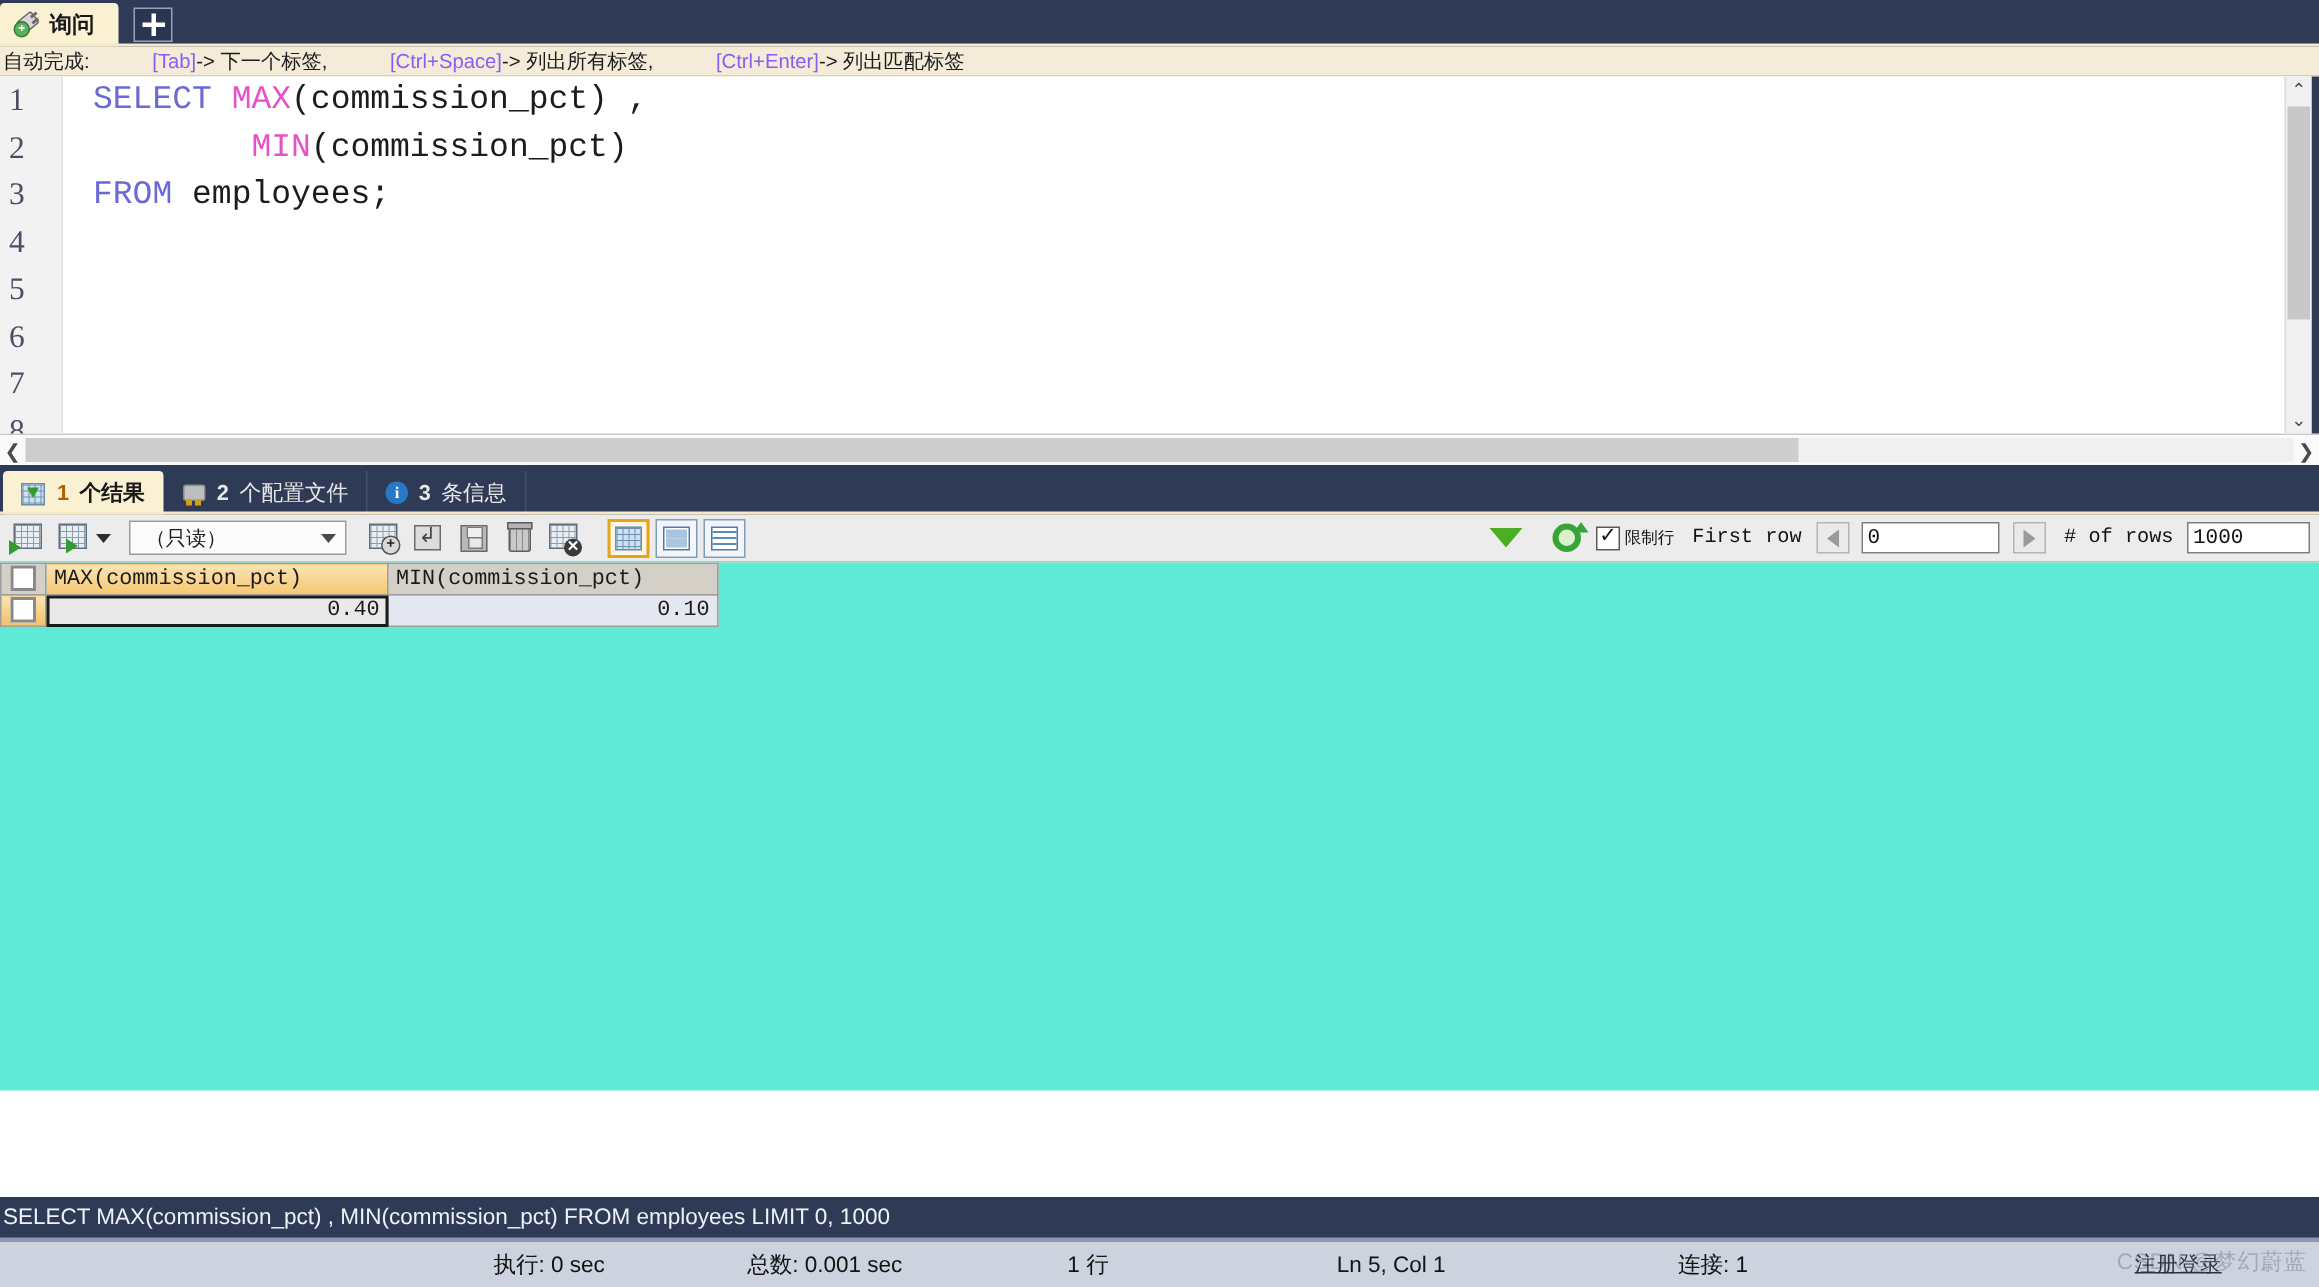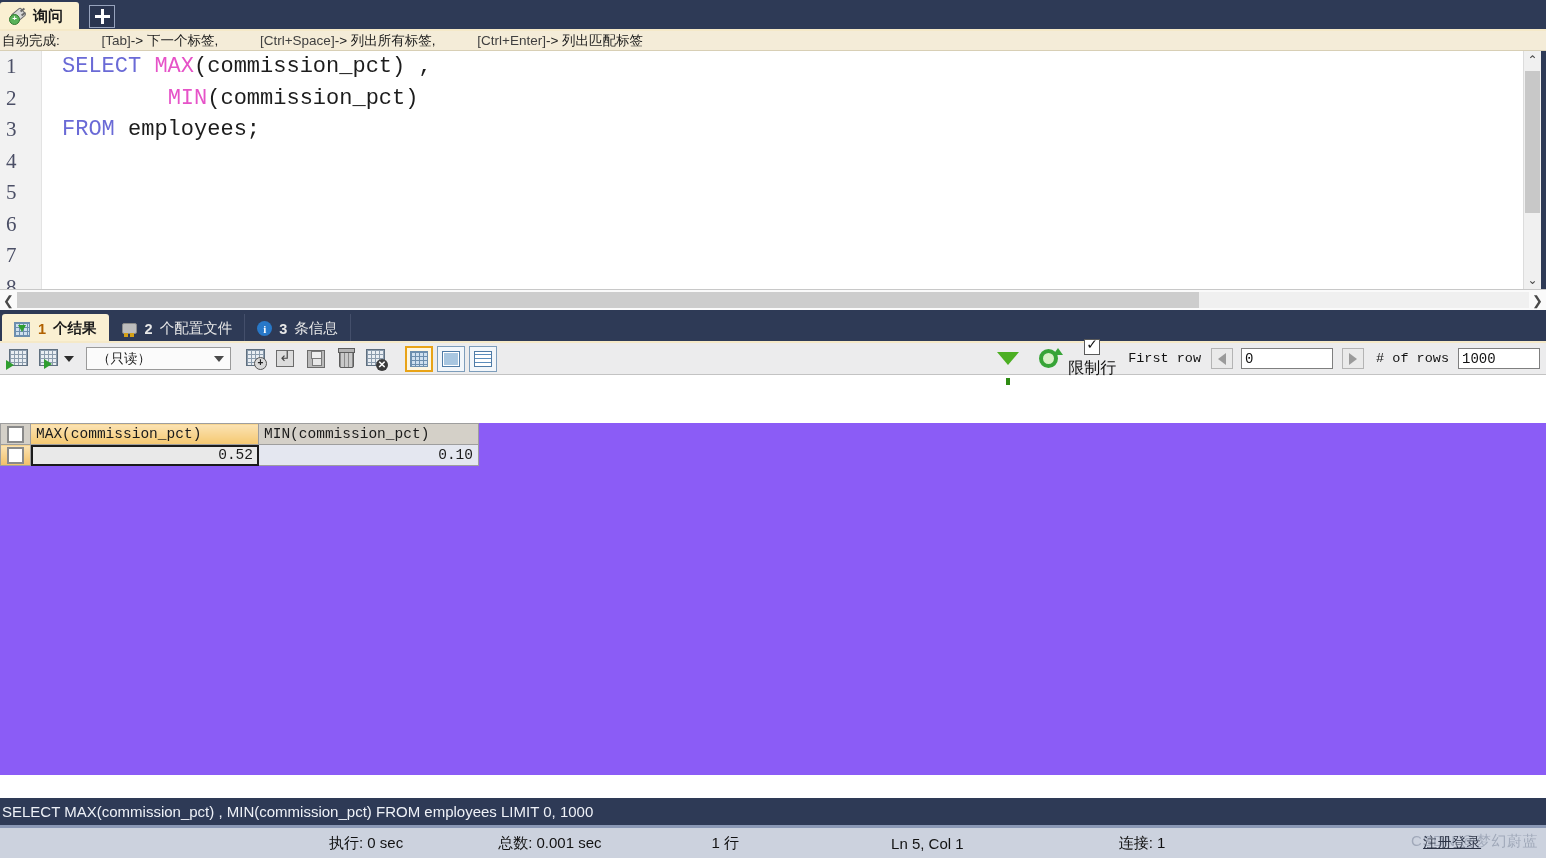--- a/index.html
+++ b/index.html
@@ -94,21 +94,21 @@
     background: #f4ecd8;
     border-bottom: 1px solid #d8cfb5;
     display: flex;
     align-items: center;
     padding-left: 2px;
     font-size: 13.5px;
     color: #1b1b1b;
     box-sizing: border-box;
     white-space: nowrap;
   }
-  #hintbar .key { color: #404040; padding-left: 38px; }
+  #hintbar .key { color: #8b5cf6; padding-left: 38px; }
 
   
   #editorwrap {
     position: relative;
     height: 238px;
     background: #ffffff;
     display: flex;
     border-bottom: 1px solid #c8c8c8;
   }
   #gutter {
@@ -383,21 +383,21 @@
     border: 4px solid #37a437; box-sizing: border-box;
     position: relative; flex: none; background: #d9f0c8;
   }
   .refresh:after {
     content: ""; position: absolute; left: 10px; top: -5px;
     width: 0; height: 0; border-left: 5px solid transparent;
     border-right: 5px solid transparent; border-bottom: 7px solid #37a437;
   }
   .lim-check {
     display: flex; align-items: center; gap: 3px; margin-left: 6px;
-    font-size: 16px; color: #111; white-space: nowrap; flex-direction: column;
+    font-size: 11px; color: #111; white-space: nowrap;
   }
   .cbox {
     width: 14px; height: 14px; border: 1px solid #5a5a5a; background: #fff;
     position: relative; flex: none;
   }
   .cbox.on:after {
     content: "✓"; position: absolute; left: 1px; top: -4px;
     font-size: 14px; color: #111;
   }
   .mono-lbl {
@@ -422,24 +422,23 @@
     font-family: "Liberation Mono", monospace; font-size: 14px;
     padding: 0 3px; box-sizing: border-box; color: #111;
     display: flex; align-items: center;
   }
   #firstrow-input { width: 92px; }
   #numrows-input { width: 82px; }
 
   
   #resultarea {
     height: 352px;
-    background: #8b5cf6;
+    background: #5eead4;
     position: relative;
     overflow: hidden;
-    margin-top: 48px;
   }
   table.rgrid { border-collapse: collapse; font-family: "Liberation Mono", monospace; }
   table.rgrid th, table.rgrid td {
     font-weight: normal; font-size: 14.5px; color: #1b1b1b;
     padding: 0 5px; height: 21px; box-sizing: border-box;
     border-right: 1px solid #9e9e9e;
     border-bottom: 1px solid #9e9e9e;
     white-space: nowrap;
   }
   table.rgrid th {
@@ -659,21 +658,21 @@
       <th class="rowhead">
         <span class="hcbox"></span>
       </th>
       <th class="sel-col" style="width:228px">MAX(commission_pct)</th>
       <th style="width:220px">MIN(commission_pct)</th>
     </tr>
     <tr>
       <td class="rowhead">
         <span class="hcbox"></span>
       </td>
-      <td class="val active">0.52</td>
+      <td class="val active">0.40</td>
       <td class="val second">0.10</td>
     </tr>
   </tbody>
     </table>
 </div>
 
 <div id="querystrip">
   <span>SELECT MAX(commission_pct) ,     MIN(commission_pct) FROM employees LIMIT 0, 1000</span>
 </div>
 

